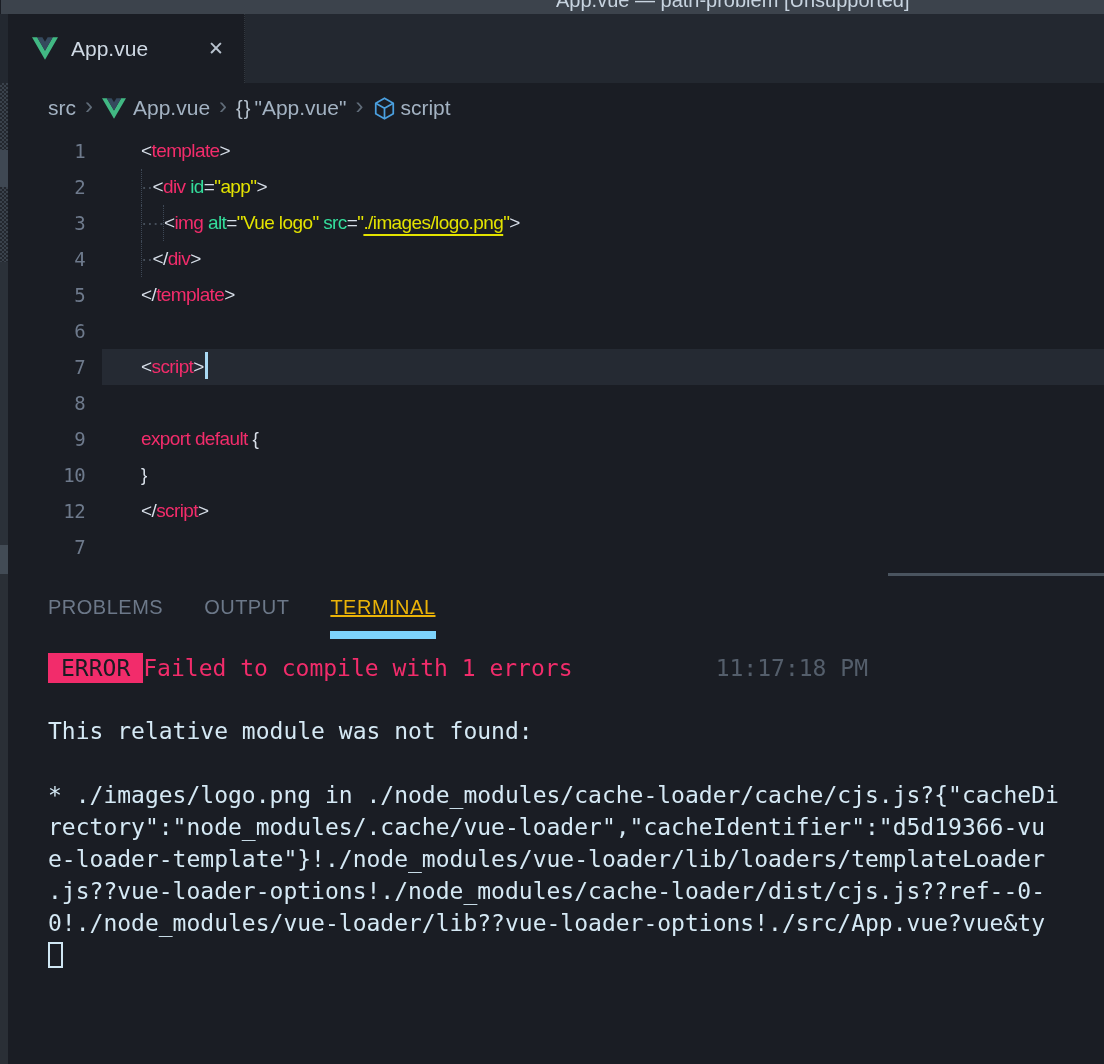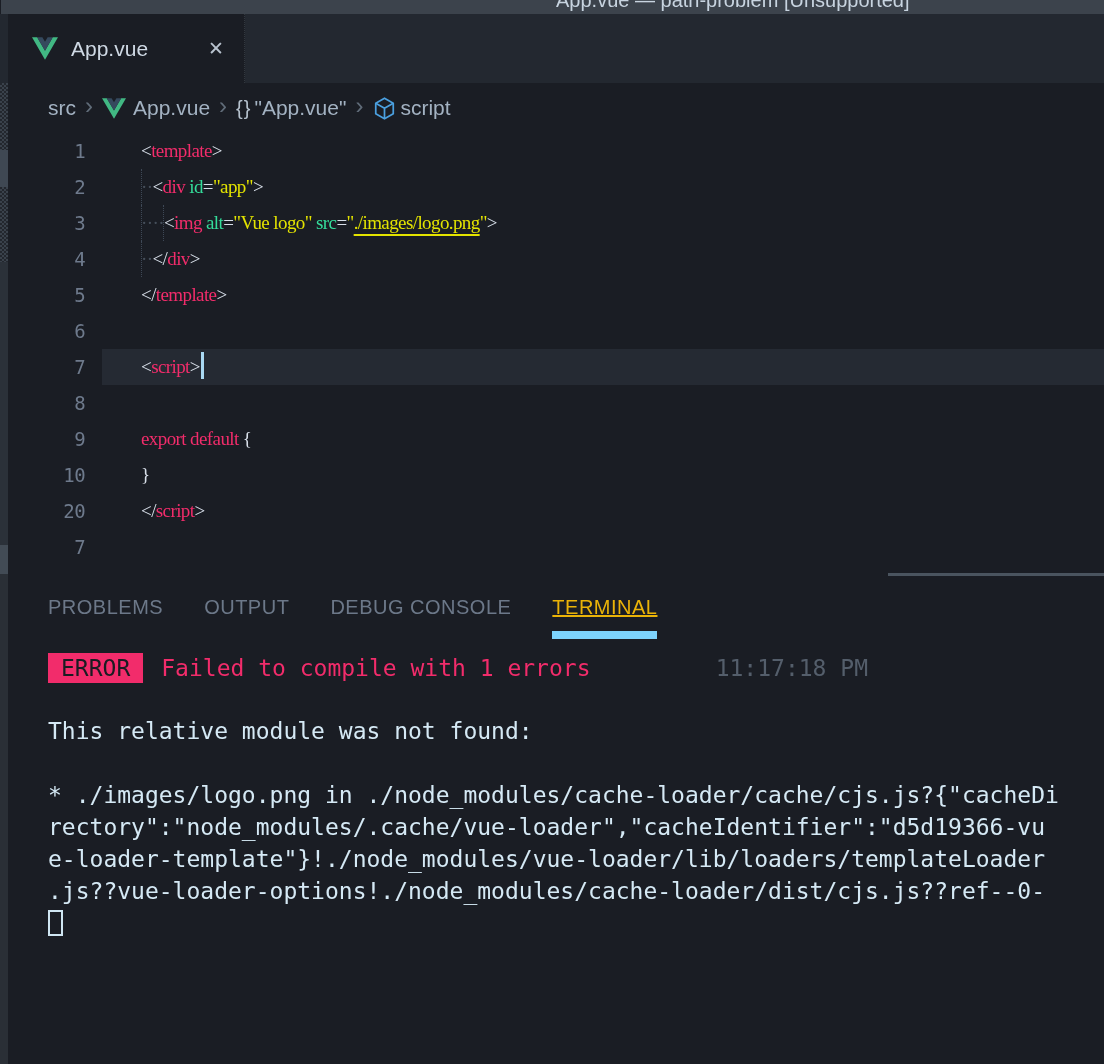--- a/index.html
+++ b/index.html
@@ -30,40 +30,40 @@
   .crumb{display:inline-flex;align-items:center;gap:3px;cursor:pointer;}
   .crumb-sep{color:#606c79;font-size:24px;margin:0 9px;transform:translateY(-2px);}
   .crumb .vue-icon{width:24px;height:21px;margin-right:4px;}
   .braces{color:#b6c2ce;font-size:20px;letter-spacing:1px;}
   .cube-icon{width:25px;height:25px;color:#4ba0e0;display:inline-block;flex:none;}
   
   .editor{position:absolute;top:133px;left:0;width:1104px;height:440px;background:var(--bg);}
   .line{display:flex;height:36px;}
   .gutter-num{width:102px;flex:none;text-align:right;padding-right:17px;color:var(--gutter);
               font-family:var(--mono);font-size:19px;line-height:36px;letter-spacing:-0.6px;}
-  .content{flex:1;position:relative;white-space:pre;font-family:Liberation Serif, serif;font-size:19px;
+  .content{flex:1;position:relative;white-space:pre;font-family:Liberation Sans, sans-serif;font-size:19px;
            letter-spacing:-0.6px;line-height:36px;padding-left:39px;color:var(--code);}
   .line.active .content{background:var(--lineHl);}
   .iguide{position:absolute;top:0;bottom:0;margin-left:39px;border-left:1px dotted var(--guide);}
   .tk-b{color:var(--code);} .tk-txt{color:var(--code);}
   .tk-tag{color:var(--pink);}
   .tk-attr{color:var(--green);}
   .tk-str{color:var(--yellow);}
   .tk-link{color:var(--yellow);text-decoration:underline;text-underline-offset:5px;text-decoration-thickness:2px;}
   .tk-ws{color:var(--ws);}
   .caret{display:inline-block;width:3px;height:27px;background:#a9d8f2;vertical-align:-6px;margin-left:1px;}
   
   .panel-sep{position:absolute;top:573px;left:0;width:1104px;height:3px;background:var(--sep);}
   
   .panel{position:absolute;top:572px;left:0;width:888px;height:488px;background:var(--bg);}
   .panel-tabs{display:flex;gap:41px;padding:24px 0 0 48px;font-size:20px;letter-spacing:.5px;}
   .panel-tab{color:var(--dim);padding-bottom:12px;cursor:pointer;}
   .panel-tab.active{color:#eab308;border-bottom:8px solid #7dd3fc;text-decoration:underline;}
   .term-error-row{position:absolute;top:79px;left:48px;right:20px;height:34px;
-                  display:flex;align-items:center;gap:18px;font-family:var(--mono);font-size:23px;}
+                  display:flex;align-items:center;font-family:var(--mono);font-size:23px;}
   .error-badge{background:var(--pink);color:#191c22;padding:2px 13px;}
   .error-msg{color:var(--pink);}
   .error-time{margin-left:auto;color:#545e6b;}
   .term-lines{position:absolute;top:111px;left:48px;right:16px;font-family:var(--mono);
               font-size:23px;color:var(--term);}
   .term-line{height:32px;line-height:32px;white-space:pre;}
   .hollow-cursor{display:inline-block;width:15px;height:26px;border:2px solid #cfe6f2;margin-top:3px;}
   
   .left-strip{position:absolute;left:0;top:83px;width:8px;bottom:0;z-index:5;}
   .ls-seg{width:8px;}
@@ -152,54 +152,54 @@
         </div>
         <div class="line">
           <div class="gutter-num">9</div>
           <div class="content"><span class="tk-tag">export default</span><span class="tk-txt"> {</span></div>
         </div>
         <div class="line">
           <div class="gutter-num">10</div>
           <div class="content"><span class="tk-txt">}</span></div>
         </div>
         <div class="line">
-          <div class="gutter-num">20</div>
+          <div class="gutter-num">12</div>
           <div class="content"><span class="tk-b">&lt;</span><span class="tk-b">/</span><span class="tk-tag">script</span><span class="tk-b">&gt;</span></div>
         </div>
         <div class="line">
           <div class="gutter-num">7</div>
           <div class="content"></div>
         </div>
       </div>
   </div>
 
   <div class="panel-sep"></div>
 
   <div class="panel">
     <div class="panel-tabs">
       <span class="panel-tab">PROBLEMS</span>
       <span class="panel-tab">OUTPUT</span>
-      <span class="panel-tab">DEBUG CONSOLE</span>
       <span class="panel-tab active">TERMINAL</span>
     </div>
 
     <div class="term-error-row">
       <span class="error-badge">ERROR</span>
       <span class="error-msg">Failed to compile with 1 errors</span>
       <span class="error-time">11:17:18 PM</span>
     </div>
 
     <div class="term-lines">
         <div class="term-line"></div>
         <div class="term-line">This relative module was not found:</div>
         <div class="term-line"></div>
         <div class="term-line">* ./images/logo.png in ./node_modules/cache-loader/cache/cjs.js?{"cacheDi</div>
         <div class="term-line">rectory":"node_modules/.cache/vue-loader","cacheIdentifier":"d5d19366-vu</div>
         <div class="term-line">e-loader-template"}!./node_modules/vue-loader/lib/loaders/templateLoader</div>
         <div class="term-line">.js??vue-loader-options!./node_modules/cache-loader/dist/cjs.js??ref--0-</div>
+        <div class="term-line">0!./node_modules/vue-loader/lib??vue-loader-options!./src/App.vue?vue&amp;ty</div>
         <div class="term-line"><span class="hollow-cursor"></span></div>
       </div>
   </div>
 
   <div class="left-strip">
     <div class="ls-seg ls-checker" style="height:67px"></div>
     <div class="ls-seg" style="height:37px;background:#3f4853"></div>
     <div class="ls-seg ls-checker" style="height:75px"></div>
     <div class="ls-seg" style="height:283px;background:#2b3139"></div>
     <div class="ls-seg" style="height:29px;background:#424b55"></div>

